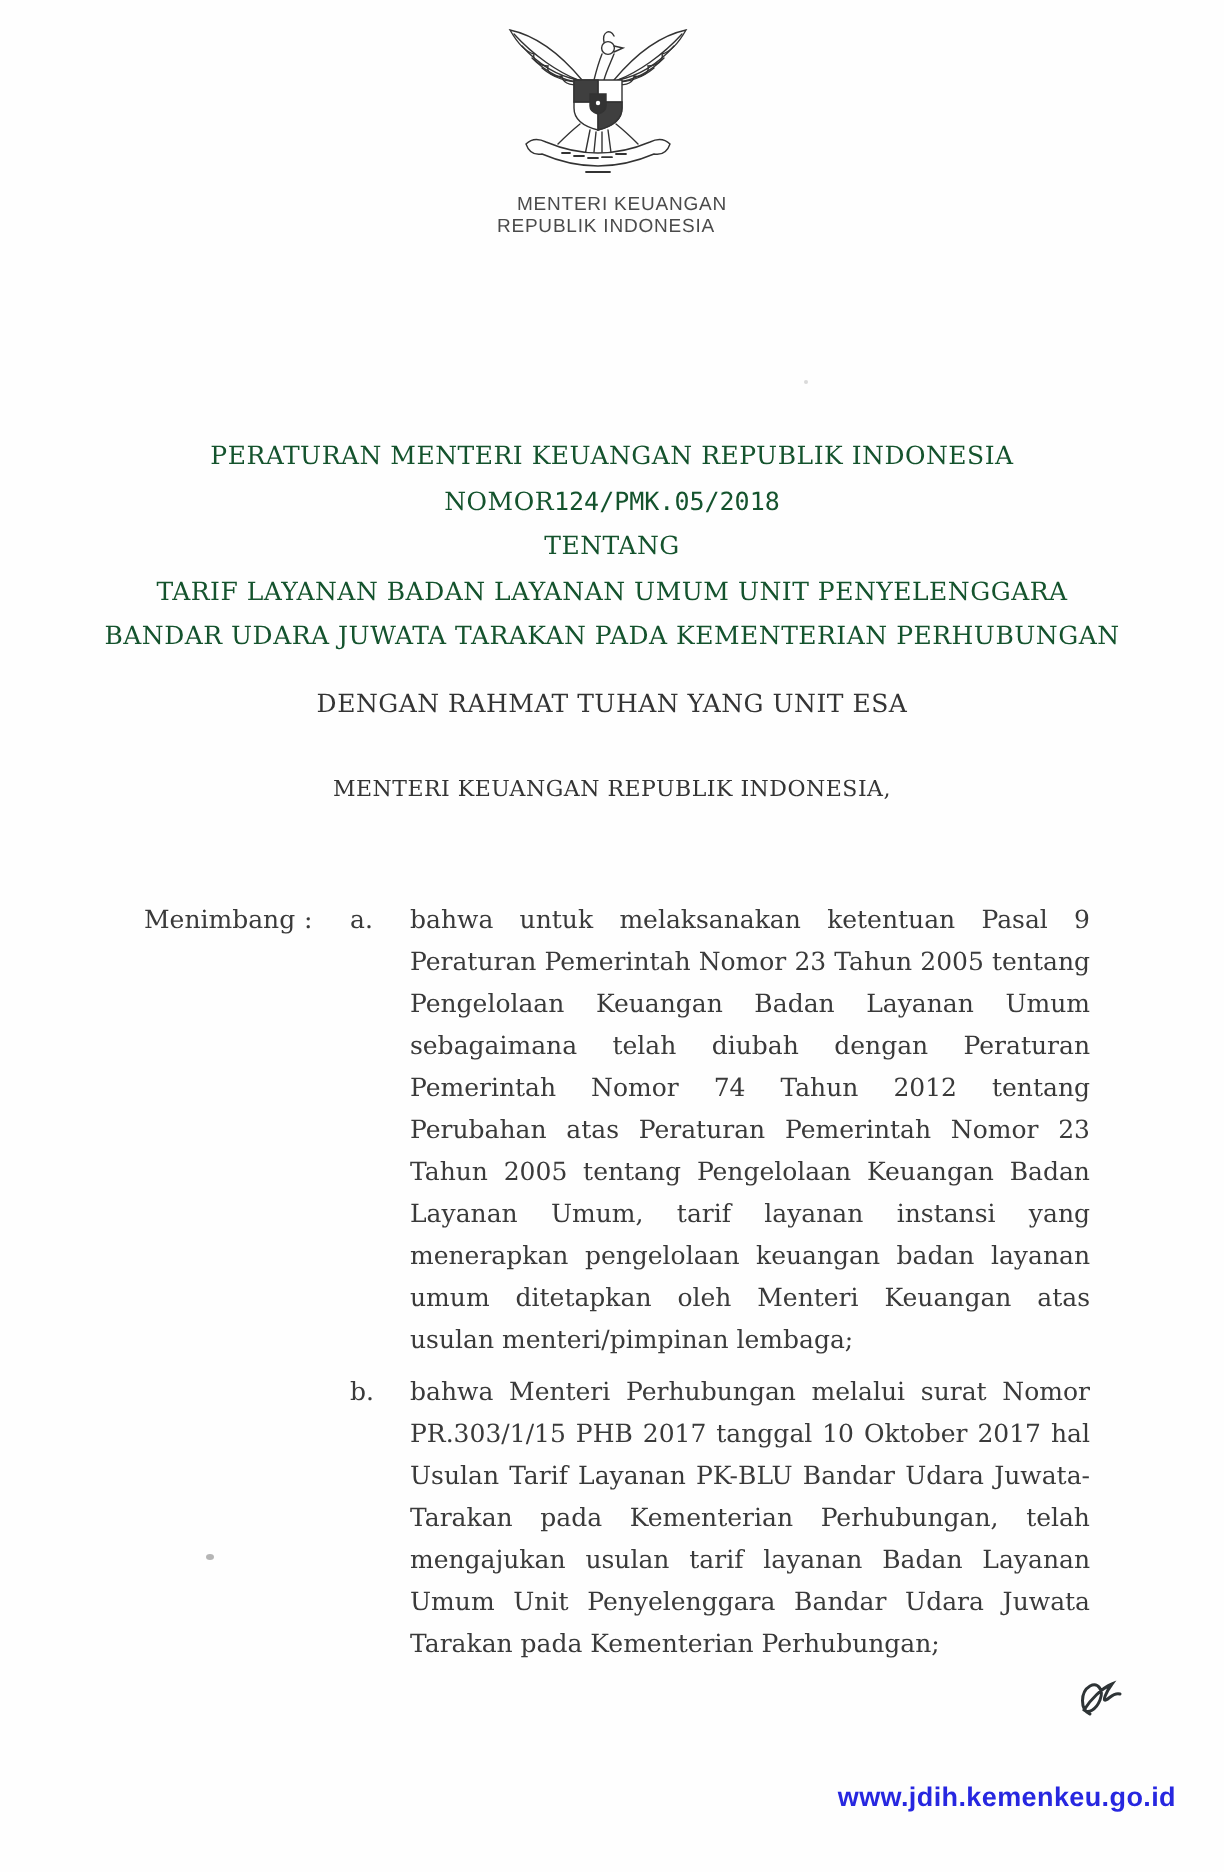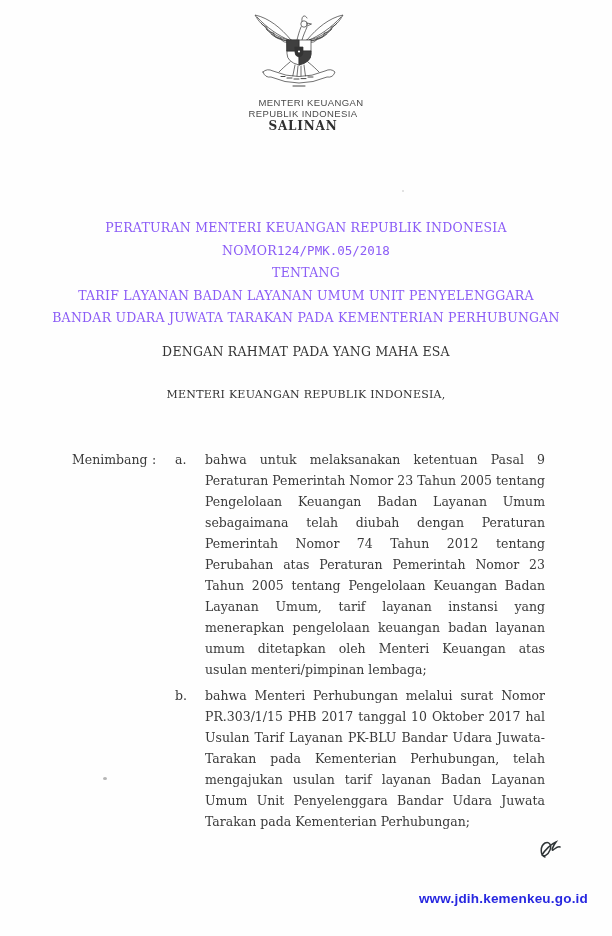--- a/index.html
+++ b/index.html
@@ -18,21 +18,21 @@
   .hdr-line{position:absolute;left:0;right:6px;text-align:center;
     font-family:"Liberation Sans",sans-serif;color:#4a4a4a;
     font-size:9.5px;letter-spacing:0.4px;}
   .hdr-line.l1{top:97px;padding-left:16px;}
   .hdr-line.l2{top:108px;}
   .salinan{position:absolute;left:0;right:6px;top:119px;text-align:center;
     font-family:"DejaVu Serif",serif;font-weight:bold;font-size:12px;
     letter-spacing:0.8px;color:#2f2f2f;}
   
   .title-block{position:absolute;top:217px;left:0;right:0;text-align:center;
-    font-size:12.5px;line-height:22.6px;letter-spacing:0.25px;color:#8b5cf6;}
+    font-size:12.5px;line-height:22.6px;letter-spacing:0.25px;color:#14532d;}
   .nomor-line{display:flex;justify-content:center;align-items:baseline;}
   .nomor-label{}
   .nomor-value{font-family:"DejaVu Sans Mono",monospace;letter-spacing:0;}
   .invocation{position:absolute;top:344px;left:0;right:0;text-align:center;
     font-size:12.5px;letter-spacing:0.25px;color:#343434;}
   .authority{position:absolute;top:388px;left:0;right:0;text-align:center;
     font-size:11px;letter-spacing:0.25px;color:#343434;}
   
   .considerations{position:absolute;top:449px;left:72px;width:473px;
     display:flex;font-size:12.5px;line-height:21px;color:#3a3a3a;}
@@ -97,34 +97,33 @@
       <path d="M57,52 C62,56 65,59 68,62"></path>
 
       <path d="M12,62 Q16,58 22,61 Q48,72 74,61 Q80,58 84,62 Q82,68 76,67 Q48,79 20,67 Q14,68 12,62 Z" fill="#fff"></path>
       <path d="M30,66.5 h4 M36,68 h5 M43,69 h5 M50,68.6 h5 M57,67 h5" stroke-width="0.9"></path>
       <path d="M42,76 h12" stroke-width="0.9"></path>
     </svg>
   </div>
 
   <div class="hdr-line l1">MENTERI KEUANGAN</div>
   <div class="hdr-line l2">REPUBLIK INDONESIA</div>
-  <div class="salinan">SALINAN</div>
 
   <div class="title-block">
     <div>PERATURAN MENTERI KEUANGAN REPUBLIK INDONESIA</div>
     <div class="nomor-line">
       <span class="nomor-label">NOMOR</span>
       <span class="nomor-value">124/PMK.05/2018</span>
     </div>
     <div>TENTANG</div>
     <div>TARIF LAYANAN BADAN LAYANAN UMUM UNIT PENYELENGGARA</div>
     <div>BANDAR UDARA JUWATA TARAKAN PADA KEMENTERIAN PERHUBUNGAN</div>
   </div>
 
-  <div class="invocation">DENGAN RAHMAT PADA YANG MAHA ESA</div>
+  <div class="invocation">DENGAN RAHMAT TUHAN YANG UNIT ESA</div>
   <div class="authority">MENTERI KEUANGAN REPUBLIK INDONESIA,</div>
 
   <div class="considerations">
     <div class="c-label">Menimbang</div>
     <div class="c-colon">:</div>
     <div class="c-items">
       <div class="c-item">
         <span class="c-marker">a.</span>
         <span class="c-text">bahwa untuk melaksanakan ketentuan Pasal 9 Peraturan Pemerintah Nomor 23 Tahun 2005 tentang Pengelolaan Keuangan Badan Layanan Umum sebagaimana telah diubah dengan Peraturan Pemerintah Nomor 74 Tahun 2012 tentang Perubahan atas Peraturan Pemerintah Nomor 23 Tahun 2005 tentang Pengelolaan Keuangan Badan Layanan Umum, tarif layanan instansi yang menerapkan pengelolaan keuangan badan layanan umum ditetapkan oleh Menteri Keuangan atas usulan menteri/pimpinan lembaga;</span>
       </div>

